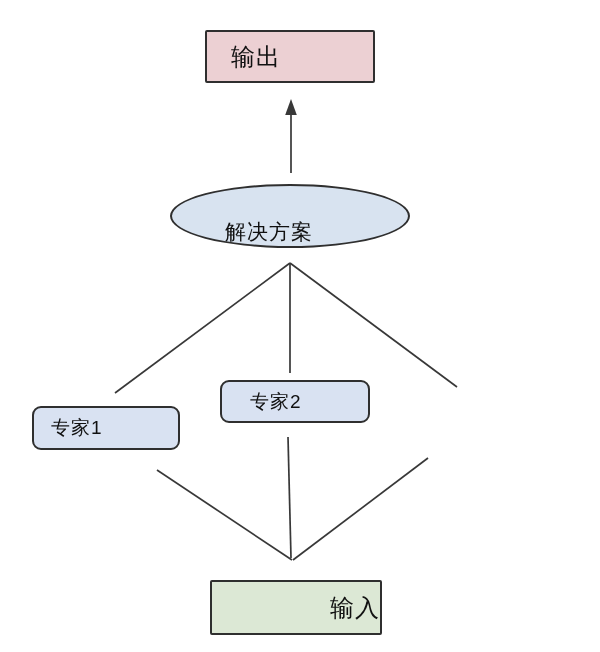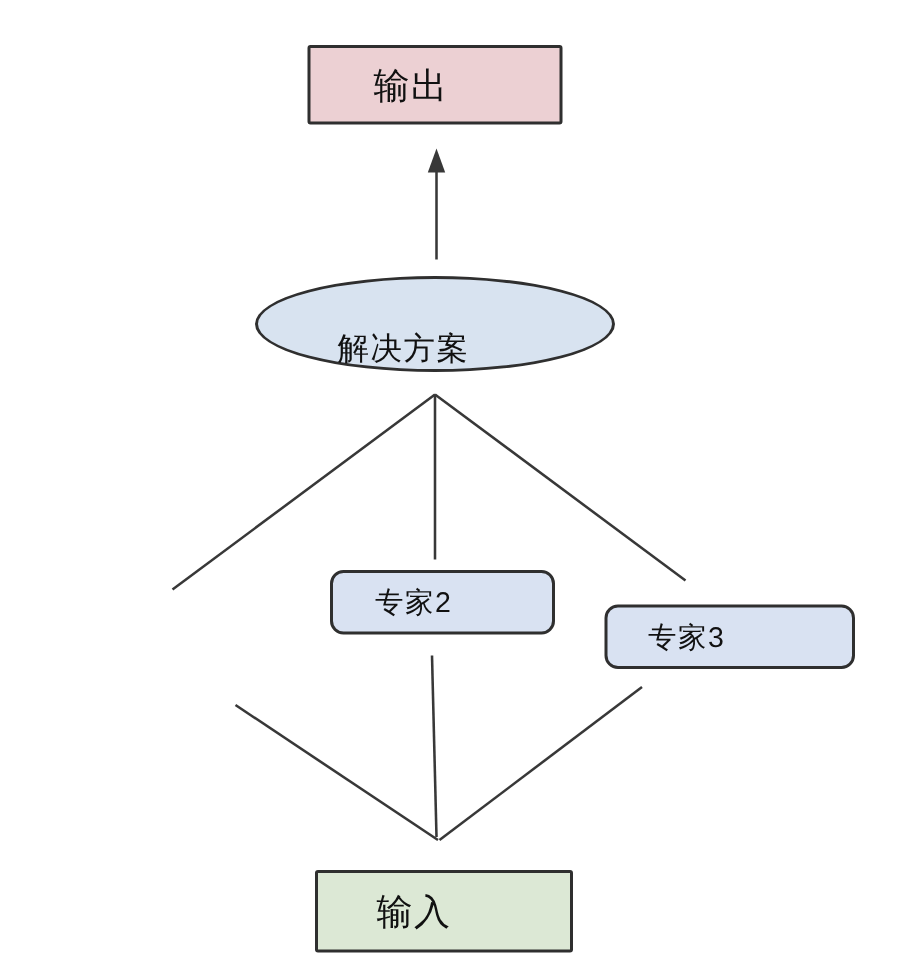--- a/index.html
+++ b/index.html
@@ -39,21 +39,21 @@
   }
   .node .label {
     white-space: nowrap;
     letter-spacing: 1px;
   }
   #node-output {
     left: 205px; top: 30px;
     width: 170px; height: 53px;
     background: var(--output-fill, #ecd0d3);
     border-radius: 2px;
-    padding-left: 42px;
+    padding-left: 24px;
     font-size: 24px;
   }
   #node-solution {
     left: 170px; top: 184px;
     width: 240px; height: 64px;
     background: var(--solution-fill, #d8e3f0);
     border-radius: 50%;
     justify-content: center;
     font-size: 21px;
     align-items: flex-end;
@@ -83,20 +83,21 @@
     width: 167px; height: 43px;
     padding-left: 27px;
   }
   #node-input {
     left: 210px; top: 580px;
     width: 172px; height: 55px;
     background: var(--input-fill, #dce8d5);
     border-radius: 2px;
     padding-left: 39px;
     font-size: 24px;
+    justify-content: flex-end;
   }
 </style>
 </head>
 <body>
 
 <div id="stage">
 
   <svg id="edges-svg" viewBox="0 0 600 652" xmlns="http://www.w3.org/2000/svg">
 
     <line x1="291" y1="173" x2="291" y2="113"></line>
@@ -112,26 +113,26 @@
   </svg>
 
   <div class="node" id="node-output">
     <span class="label">输出</span>
   </div>
 
   <div class="node" id="node-solution">
     <span class="label">解决方案</span>
   </div>
 
+  <div class="node expert" id="node-expert1">
+    <span class="label">专家1</span>
+  </div>
 
   <div class="node expert" id="node-expert2">
     <span class="label">专家2</span>
   </div>
 
-  <div class="node expert" id="node-expert3">
-    <span class="label">专家3</span>
-  </div>
 
   <div class="node" id="node-input">
     <span class="label">输入</span>
   </div>
 
 </div>
 
 </body></html>

